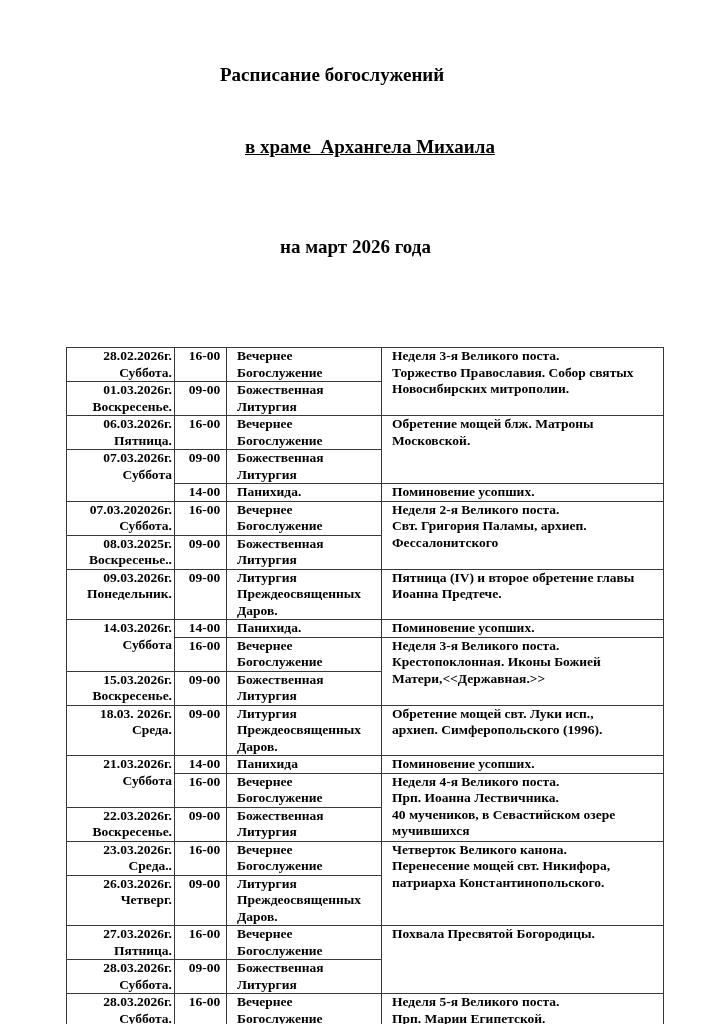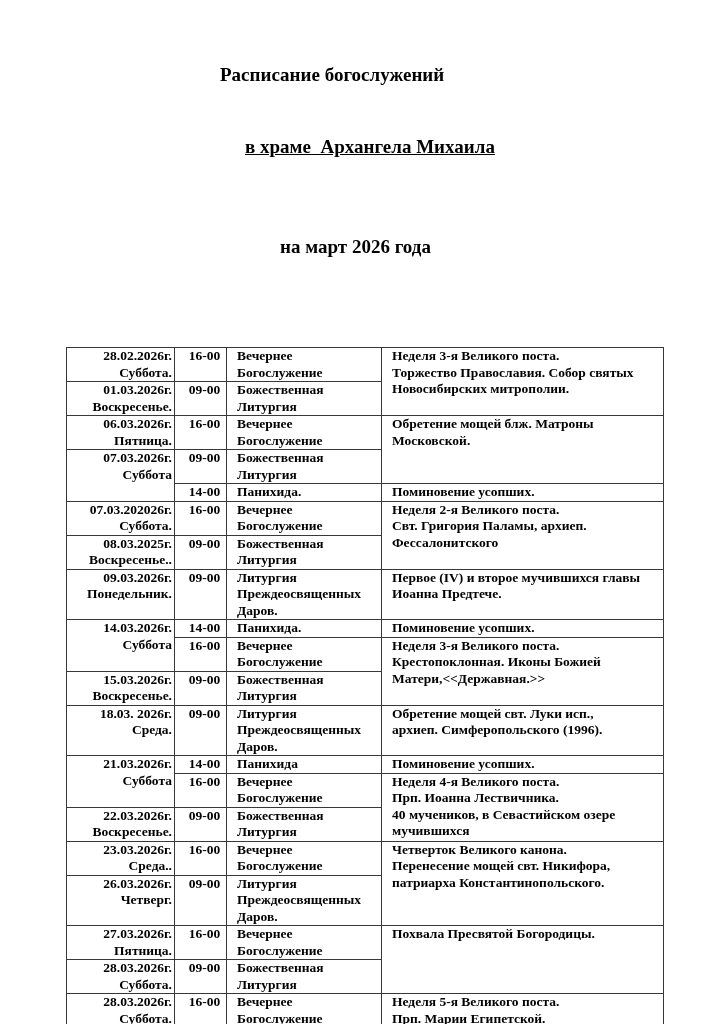--- a/index.html
+++ b/index.html
@@ -100,21 +100,21 @@
         <td class="c-serv">Божественная
 Литургия</td>
       </tr>
       <tr>
         <td class="c-date">09.03.2026г.
 Понедельник.</td>
         <td class="c-time">09-00</td>
         <td class="c-serv">Литургия
 Преждеосвященных
 Даров.</td>
-        <td class="c-desc">Первое (IV) и второе мучившихся главы
+        <td class="c-desc">Пятница (IV) и второе обретение главы
 Иоанна Предтече.</td>
       </tr>
       <tr>
         <td class="c-date" rowspan="2">14.03.2026г.
 Суббота</td>
         <td class="c-time">14-00</td>
         <td class="c-serv">Панихида.</td>
         <td class="c-desc">Поминовение усопших.</td>
       </tr>
       <tr>

